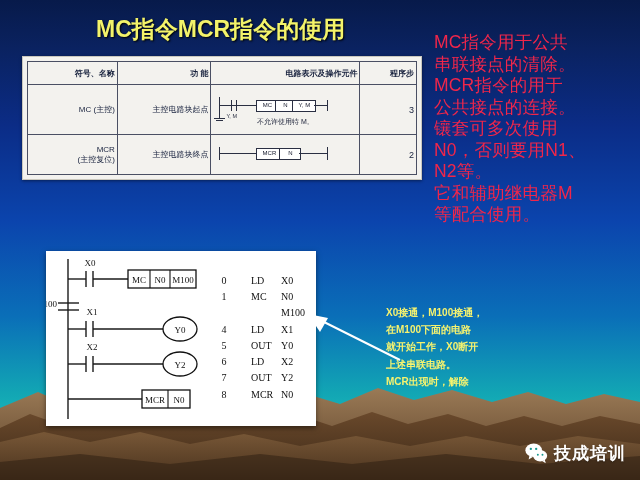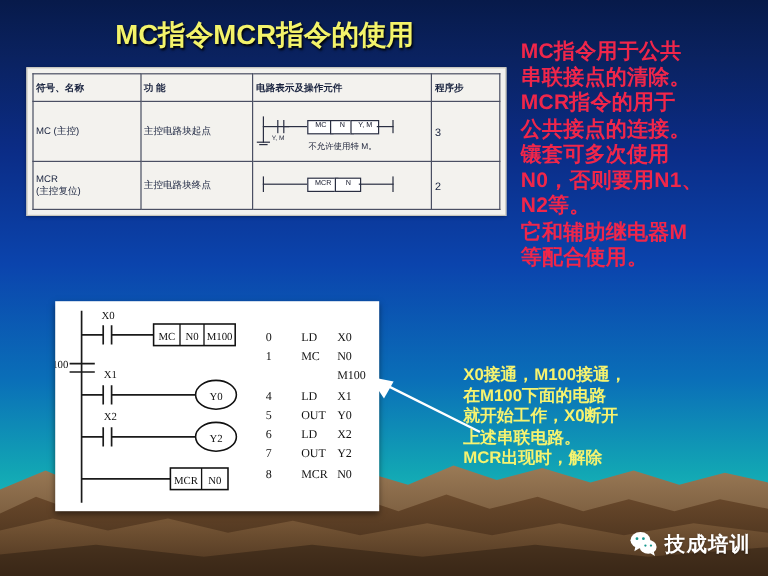--- a/index.html
+++ b/index.html
@@ -29,21 +29,21 @@
     position:absolute;left:22px;top:56px;width:400px;height:124px;
     background:#f3f2ee;border:1px solid #c9c7bd;
     box-shadow:0 1px 3px rgba(0,0,0,.45);
     box-sizing:border-box;padding:4px;
   }
   table.spec{
     width:100%;height:100%;border-collapse:collapse;
     font-size:8px;color:#17213d;table-layout:fixed;
   }
   table.spec td,table.spec th{
-    border:1px solid #4a4f63;text-align:left;vertical-align:middle;
+    border:1px solid #4a4f63;text-align:right;vertical-align:middle;
     font-weight:normal;padding:1px 2px;
   }
   table.spec thead th{font-weight:bold;font-size:8px;height:20px;}
   .c1{width:23%;}.c2{width:24%;}.c3{width:39%;}.c4{width:14%;}
   .rowname{line-height:1.25;}
   .step{font-size:9px;}
 
   
   .mini{position:relative;height:34px;}
   .mini2{position:relative;height:26px;}
@@ -55,39 +55,39 @@
   }
   .mlbl{position:absolute;font-size:5.5px;color:#2a2f42;}
   .note-m{
     position:absolute;left:50%;transform:translateX(-50%);
     bottom:0px;font-size:7px;color:#1b2138;white-space:nowrap;
   }
 
   
   #red-text{
     position:absolute;left:434px;top:32px;width:206px;
-    color:#f0264a;font-size:17.5px;font-weight:bold;line-height:21.5px;
+    color:#f0264a;font-size:17.5px;font-weight:normal;line-height:21.5px;
     letter-spacing:.2px;
   }
   #red-text div{white-space:nowrap;}
 
   
   #ladder-card{
     position:absolute;left:46px;top:237px;width:270px;height:175px;
     background:#ffffff;box-shadow:0 2px 5px rgba(0,0,0,.5);margin-top:14px;
   }
   #ladder{position:absolute;left:0;top:0;width:270px;height:175px;}
 
   
   #arrow{position:absolute;left:300px;top:308px;width:108px;height:60px;}
 
   
   #yellow-text{
     position:absolute;left:386px;top:304px;width:250px;
-    color:#f6f36f;font-size:14px;font-weight:bold;line-height:17.2px;
+    color:#f6f36f;font-size:10px;font-weight:bold;line-height:17.2px;
   }
   #yellow-text div{white-space:nowrap;}
 
   
   #brand{
     position:absolute;right:14px;bottom:14px;height:26px;
     display:flex;align-items:center;gap:6px;
   }
   #brand .wx{width:24px;height:24px;}
   #brand .bt{

